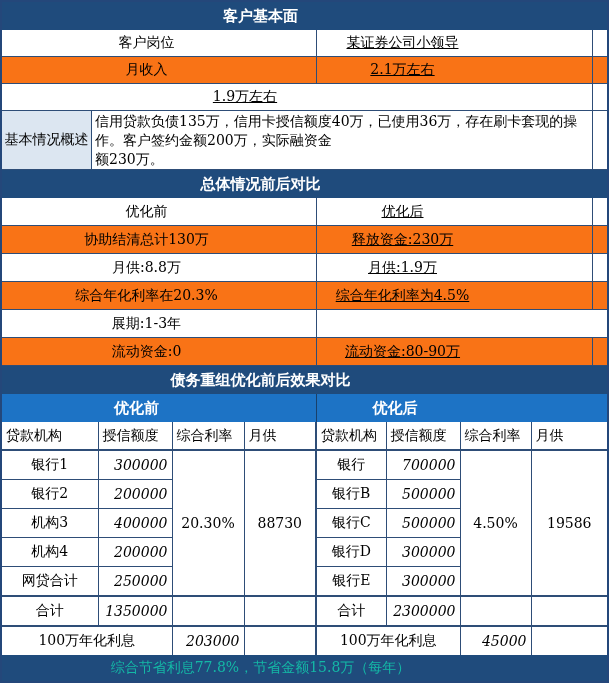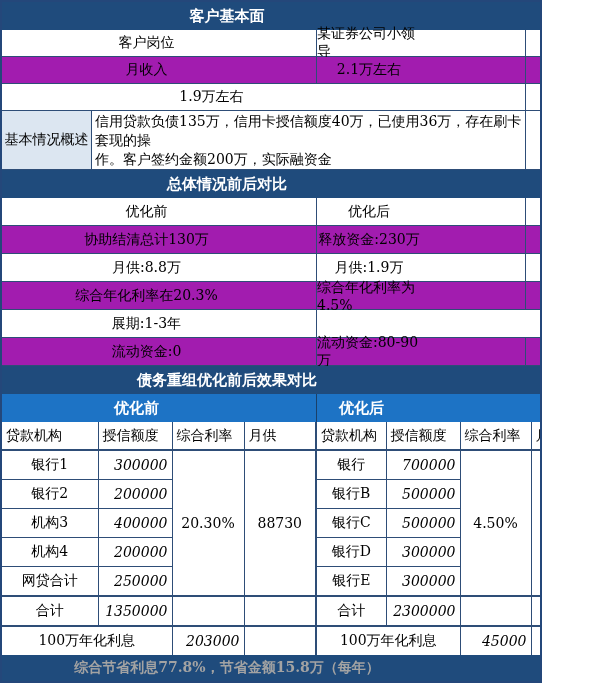--- a/index.html
+++ b/index.html
@@ -1,44 +1,44 @@
 <!DOCTYPE html>
 <html><head>
 <meta charset="utf-8">
 <style>
   html,body { margin:0; padding:0; background:#fff; }
   .sheet {
-    width:542px; height:683px; box-sizing:border-box;
+    width:609px; height:683px; box-sizing:border-box;
     border:2px solid #24477a;
     background:#ffffff;
     font-family:"DejaVu Serif", serif;
     font-size:14px; color:#000;
     display:flex; flex-direction:column;
     overflow:hidden;
   }
   
   .band {
     height:28px; flex:0 0 28px;
     background:#1f4b7c; color:#ffffff;
     font-weight:bold; font-size:15px;
     display:flex; align-items:center; justify-content:center;
     padding-right:88px; box-sizing:border-box;
   }
   
   .trow { display:flex; box-sizing:border-box; border-bottom:1px solid #2e4d77; background:#fff; }
-  .trow.stripe { background:#a21caf; }
+  .trow.stripe { background:#f97316; }
   .h27 { height:27px; flex:0 0 27px; }
   .h28 { height:28px; flex:0 0 28px; }
   .c-left {
     width:315px; box-sizing:border-box; border-right:1px solid #2e4d77;
     display:flex; align-items:center; justify-content:center; padding-right:25px;
   }
   .c-right {
     flex:1; box-sizing:border-box; border-right:1px solid #2e4d77;
-    display:flex; align-items:center; justify-content:center; padding-right:104px;
+    display:flex; align-items:center; justify-content:center; padding-right:104px;text-decoration:underline;
   }
   .c-sliver { width:14px; flex:0 0 14px; }
   
   .ov-row { height:59px; flex:0 0 59px; display:flex; box-sizing:border-box; border-bottom:1px solid #2e4d77; }
   .ov-label {
     width:90px; flex:0 0 90px; box-sizing:border-box;
     background:#dce6f1; border-right:1px solid #2e4d77;
     display:flex; align-items:center; justify-content:center;
   }
   .ov-text {
@@ -60,21 +60,21 @@
   }
   table.loan th { text-align:left; border-bottom:2px solid #2e4d77; height:27px;margin-left:8px; }
   td.org { text-align:center; }
   td.num { text-align:right; padding-right:6px;font-style:italic; }
   td.mid { text-align:center; }
   .dl { border-left:2px solid #2e4d77 !important; }
   tr.total-row td { border-top:2px solid #2e4d77; }
   tr.interest-row td { border-top:2px solid #2e4d77; }
   
   .footer-band {
-    flex:1; background:#1f4b7c; color:#a3a3a3; font-weight:bold; font-size:14px;
+    flex:1; background:#1f4b7c; color:#14b8a6; font-weight:normal; font-size:14px;
     display:flex; align-items:center; justify-content:center; padding-right:88px; box-sizing:border-box;text-align:center;
   }
 </style>
 </head>
 <body>
 
 <div class="sheet">
 
   <div class="band">客户基本面</div>
 

